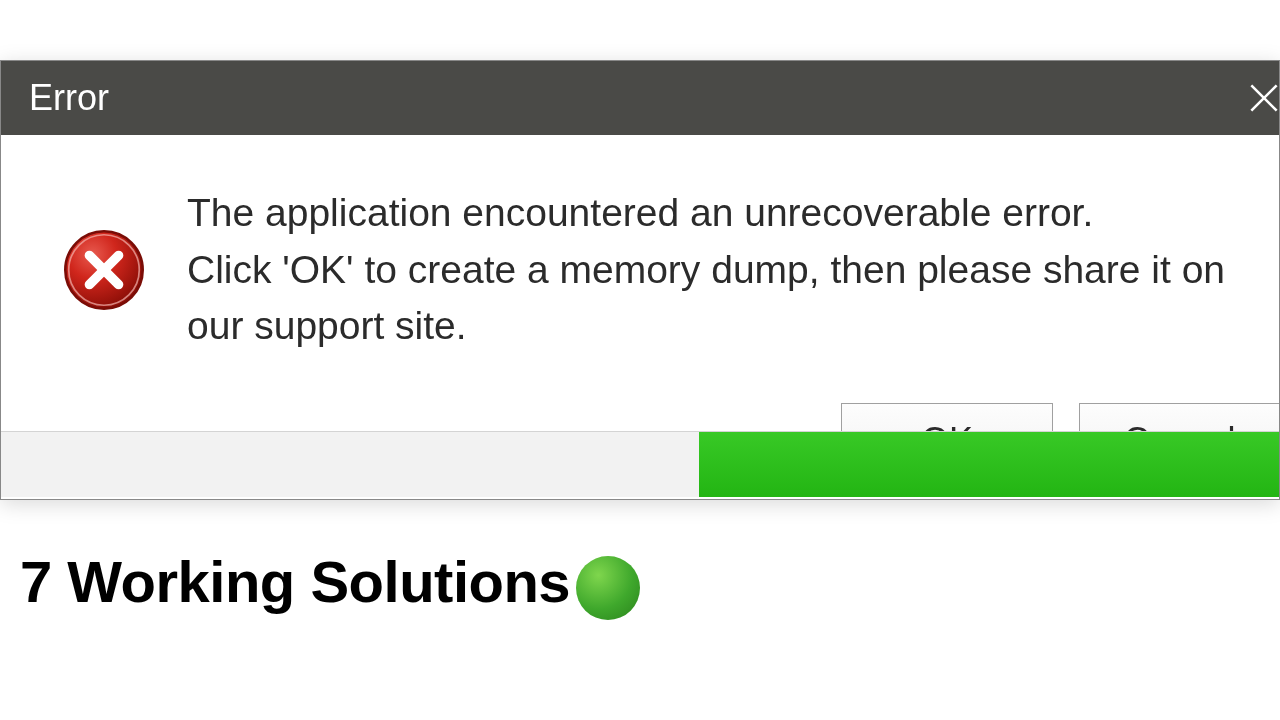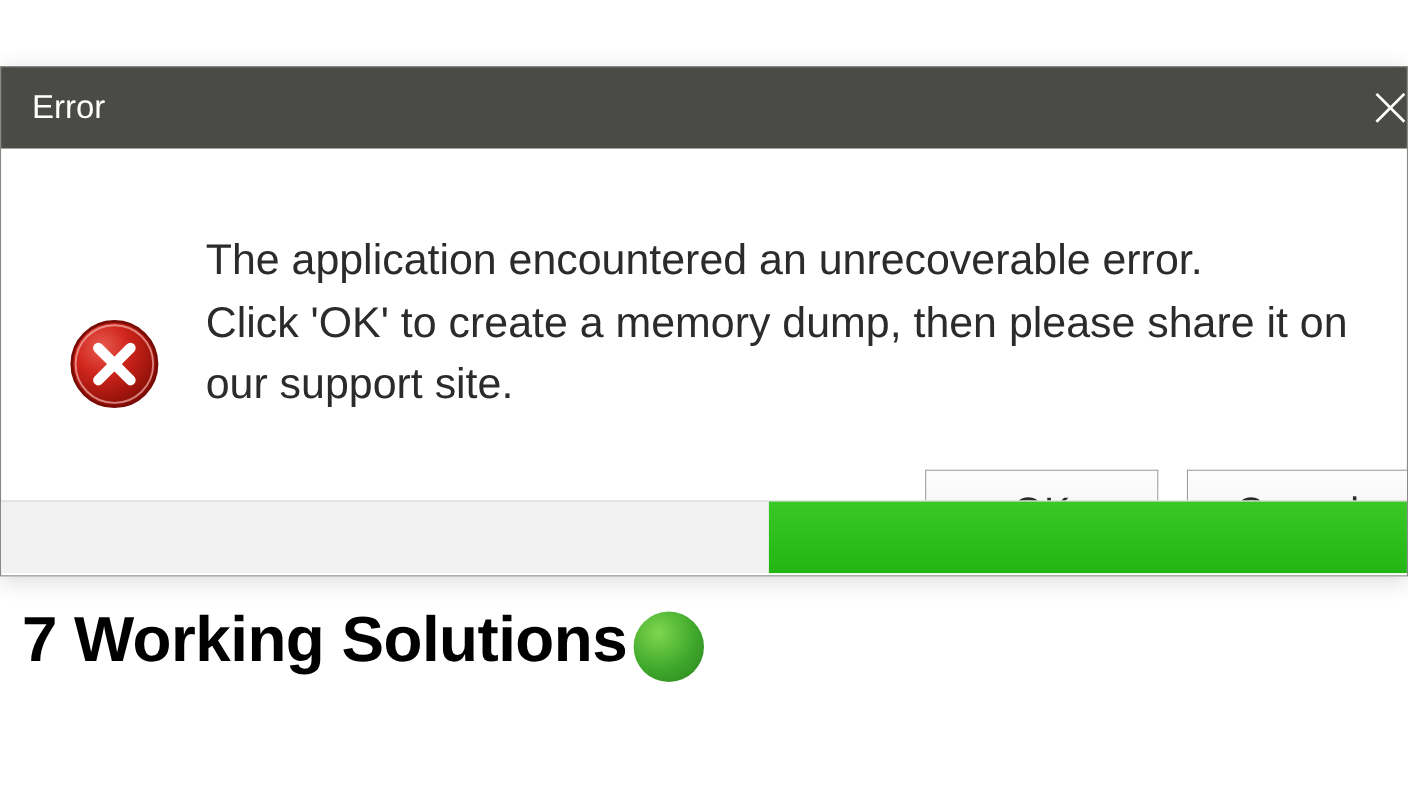--- a/index.html
+++ b/index.html
@@ -25,21 +25,21 @@
       box-shadow: 0 4px 20px rgba(0,0,0,0.15);
     }
     .titlebar {
       height: 74px;
       background: #4a4a47;
       display: flex;
       align-items: center;
       justify-content: space-between;
       padding: 0 0 0 28px;
       color: #ffffff;
-      font-size: 30px;
+      font-size: 36px;
       font-weight: 300;
     }
     .titlebar-title {
       color: #fff;
     }
     .close-btn {
       width: 60px;
       height: 74px;
       display: flex;
       align-items: center;
@@ -49,23 +49,23 @@
       font-weight: 300;
       cursor: pointer;
       overflow: hidden;
     }
     .close-btn svg {
       width: 38px;
       height: 38px;
       margin-right: -30px;
     }
     .content {
-      padding: 74px 40px 36px 40px;
+      padding: 50px 40px 36px 40px;
       display: flex;
-      align-items: flex-end;
+      align-items: center;
       gap: 40px;
     }
     .error-icon-wrap {
       flex-shrink: 0;
       padding-top: 4px;
       padding-left: 20px;
     }
     .error-icon {
       width: 86px;
       height: 86px;

